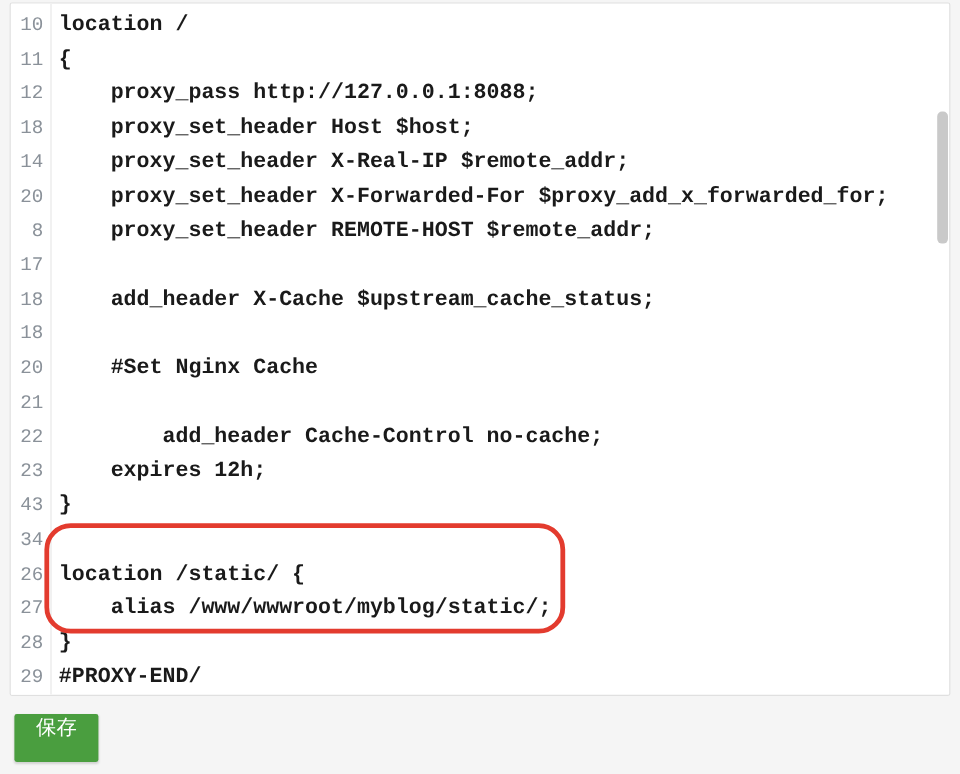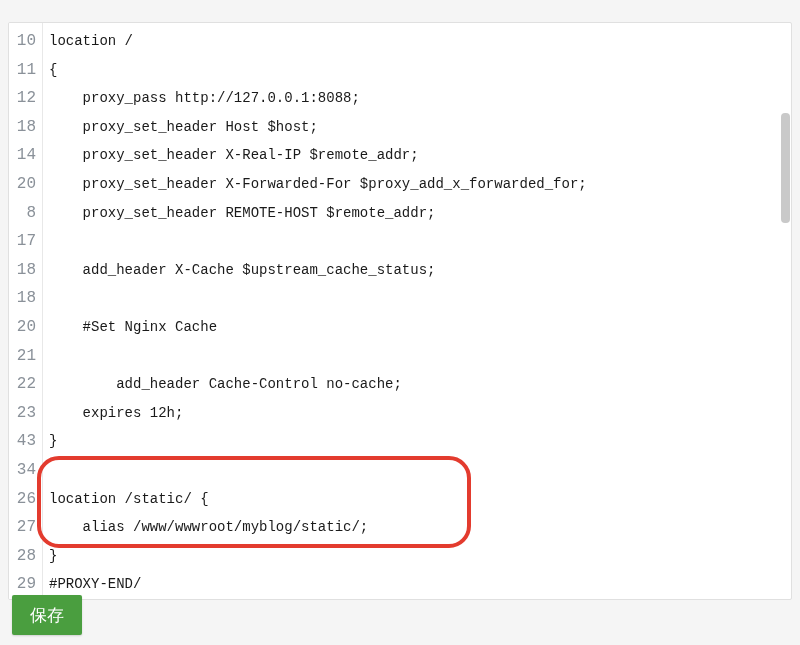--- a/index.html
+++ b/index.html
@@ -15,44 +15,43 @@
     position: absolute;
     top: 2px;
     left: 8px;
     right: 8px;
     height: 578px;
     background: #ffffff;
     border: 1px solid #e0e0e0;
     border-radius: 2px;
     display: flex;
     overflow: hidden;
-    margin-top: 20px;
   }
   .gutter {
     width: 34px;
     flex: 0 0 34px;
     background: #ffffff;
     border-right: 1px solid #e8e8e8;
     text-align: right;
     padding-top: 4px;
     color: #8a9199;
     font-size: 16px;
     line-height: 28.6px;
     user-select: none;
   }
   .gutter div { padding-right: 6px; }
   .code {
     flex: 1;
     padding: 4px 0 0 6px;
-    font-size: 14px;
+    font-size: 18px;
     line-height: 28.6px;
     color: #1a1a1a;
     white-space: pre;
     position: relative;
-    font-weight: 400;
+    font-weight: 700;
   }
   .code-line { display: block; }
   .scrollbar {
     position: absolute;
     right: 1px;
     top: 90px;
     width: 9px;
     height: 110px;
     background: #c9c9c9;
     border-radius: 4px;
@@ -71,21 +70,21 @@
     width: 70px;
     height: 40px;
     background: #4a9e3f;
     color: #ffffff;
     border: none;
     border-radius: 2px;
     font-size: 17px;
     font-family: "Microsoft YaHei", "PingFang SC", sans-serif;
     cursor: pointer;
     display: flex;
-    align-items: center;
+    align-items: flex-start;
     justify-content: center;
     box-shadow: 0 1px 2px rgba(0,0,0,0.15);
   }
 </style>
 </head>
 <body>
 
 <div class="editor-wrap">
   <div class="gutter" id="gutter">
       <div>10</div>

